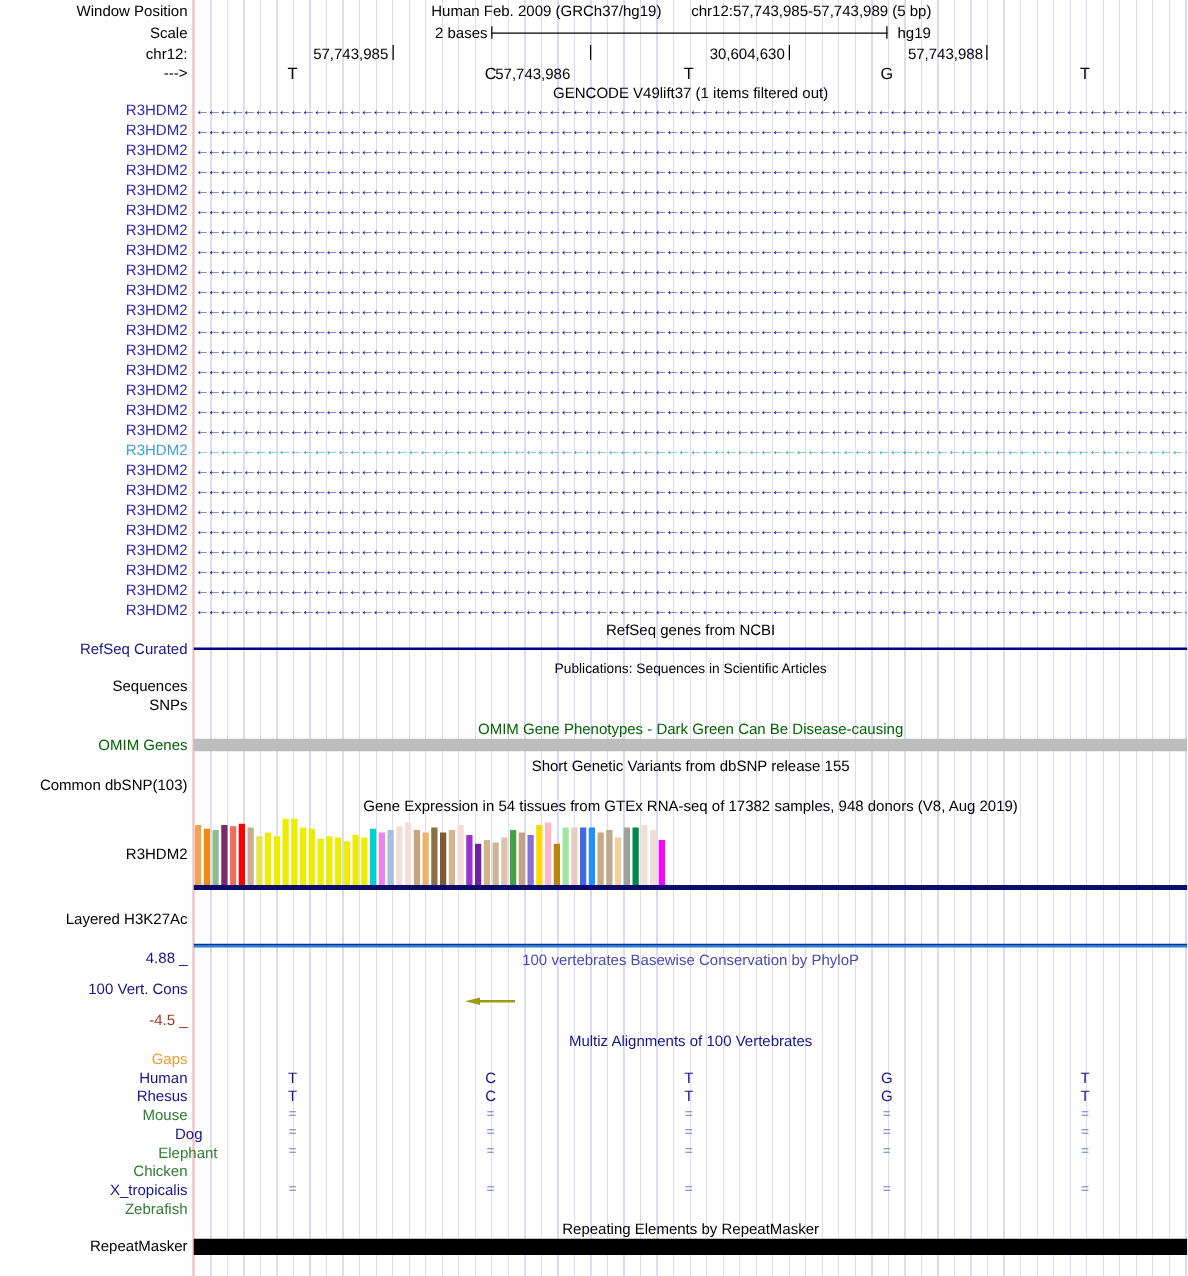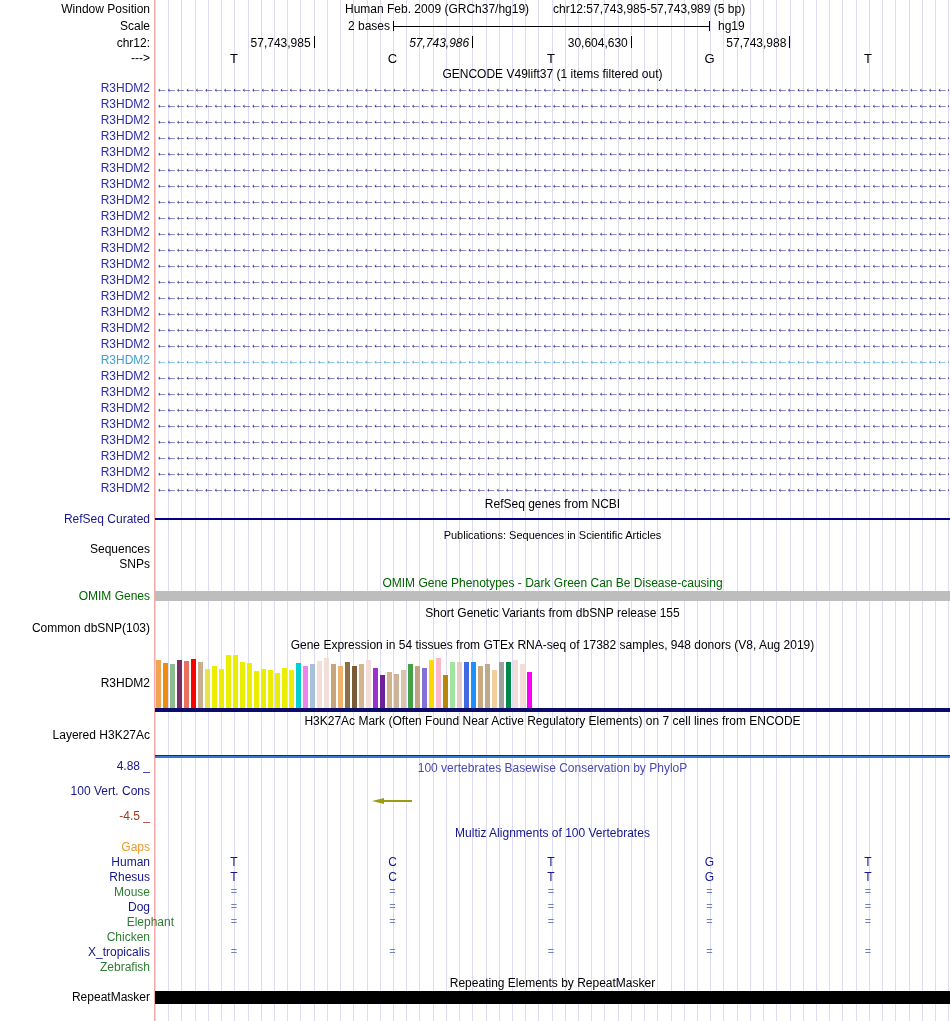--- a/index.html
+++ b/index.html
@@ -52,21 +52,20 @@
   <div class="lbl" style="top:589px;color:#006400">OMIM Genes</div>
   <div class="hbar" style="top:591px;height:10px;background:#BDBDBD"></div>
 
   <div class="title" style="top:606px">Short Genetic Variants from dbSNP release 155</div>
   <div class="lbl" style="top:621px">Common dbSNP(103)</div>
 
   <div class="title" style="top:638px">Gene Expression in 54 tissues from GTEx RNA-seq of 17382 samples, 948 donors (V8, Aug 2019)</div>
   <div class="lbl" style="top:676px">R3HDM2</div>
   <div class="hbar" style="top:708px;height:4px;background:#0B0B6B"></div>
 
-  <div class="title" style="top:714px">H3K27Ac Mark (Often Found Near Active Regulatory Elements) on 7 cell lines from ENCODE</div>
   <div class="lbl" style="top:728px">Layered H3K27Ac</div>
   <div class="hbar" style="top:755px;height:1px;background:#003399"></div>
   <div class="hbar" style="top:756px;height:2px;background:#2E7CD6"></div>
 
   <div class="lbl" style="top:759px;color:#15158C">4.88 _</div>
   <div class="title" style="top:761px;color:#4949B2">100 vertebrates Basewise Conservation by PhyloP</div>
   <div class="lbl" style="top:784px;color:#15158C">100 Vert. Cons</div>
   <div class="abs" style="left:372px;top:794px">
     <svg width="42" height="8">
       <path d="M0 4 L12 1 L12 3 L40 3 L40 5 L12 5 L12 7 Z" fill="#9C9C10"></path>
@@ -74,21 +73,21 @@
   </div>
   <div class="lbl" style="top:809px;color:#9B3B1B">-4.5 _</div>
 
   <div class="title" style="top:826px;color:#15158C">Multiz Alignments of 100 Vertebrates</div>
 
   <div class="title" style="top:976px">Repeating Elements by RepeatMasker</div>
   <div class="lbl" style="top:990px">RepeatMasker</div>
   <div class="hbar" style="top:991px;height:13px;background:#000"></div>
 <div class="abs" style="left: 237.6px; top: 36px; width: 73px; text-align: right;">57,743,985</div>
     <div class="abs" style="left: 313.6px; top: 36px; width: 1px; height: 12px; background: rgb(0, 0, 0);"></div>
-    <div class="abs" style="left: 396.2px; top: 36px; width: 73px; text-align: right; font-style: italic;">57,743,986</div>
+    <div class="abs" style="left: 396.2px; top: 52px; width: 73px; text-align: left;">57,743,986</div>
     <div class="abs" style="left: 472.2px; top: 36px; width: 1px; height: 12px; background: rgb(0, 0, 0);"></div>
     <div class="abs" style="left: 554.8px; top: 36px; width: 73px; text-align: right;">30,604,630</div>
     <div class="abs" style="left: 630.8px; top: 36px; width: 1px; height: 12px; background: rgb(0, 0, 0);"></div>
     <div class="abs" style="left: 713.4px; top: 36px; width: 73px; text-align: right;">57,743,988</div>
     <div class="abs" style="left: 789.4px; top: 36px; width: 1px; height: 12px; background: rgb(0, 0, 0);"></div>
     <div class="abs basefont" style="left: 224px; top: 51px; width: 20px; text-align: center;">T</div>
     <div class="abs basefont" style="left: 382.5px; top: 51px; width: 20px; text-align: center;">C</div>
     <div class="abs basefont" style="left: 541px; top: 51px; width: 20px; text-align: center;">T</div>
     <div class="abs basefont" style="left: 699.5px; top: 51px; width: 20px; text-align: center;">G</div>
     <div class="abs basefont" style="left: 858px; top: 51px; width: 20px; text-align: center;">T</div>
@@ -210,21 +209,21 @@
     <div class="abs" style="left: 382.5px; top: 870px; width: 20px; text-align: center; color: rgb(21, 21, 140); font-size: 12px;">C</div>
     <div class="abs" style="left: 541px; top: 870px; width: 20px; text-align: center; color: rgb(21, 21, 140); font-size: 12px;">T</div>
     <div class="abs" style="left: 699.5px; top: 870px; width: 20px; text-align: center; color: rgb(21, 21, 140); font-size: 12px;">G</div>
     <div class="abs" style="left: 858px; top: 870px; width: 20px; text-align: center; color: rgb(21, 21, 140); font-size: 12px;">T</div>
     <div class="lbl" style="top: 885px; color: rgb(46, 125, 50);">Mouse</div>
     <div class="abs" style="left: 224px; top: 885px; width: 20px; text-align: center; color: rgb(112, 128, 192); font-size: 11px;">=</div>
     <div class="abs" style="left: 382.5px; top: 885px; width: 20px; text-align: center; color: rgb(112, 128, 192); font-size: 11px;">=</div>
     <div class="abs" style="left: 541px; top: 885px; width: 20px; text-align: center; color: rgb(112, 128, 192); font-size: 11px;">=</div>
     <div class="abs" style="left: 699.5px; top: 885px; width: 20px; text-align: center; color: rgb(112, 128, 192); font-size: 11px;">=</div>
     <div class="abs" style="left: 858px; top: 885px; width: 20px; text-align: center; color: rgb(112, 128, 192); font-size: 11px;">=</div>
-    <div class="lbl" style="top: 900px; color: rgb(21, 21, 140);">Dog</div>
+    <div class="lbl" style="top: 900px; color: rgb(21, 21, 140); padding-left: 12px;">Dog</div>
     <div class="abs" style="left: 224px; top: 900px; width: 20px; text-align: center; color: rgb(112, 128, 192); font-size: 11px;">=</div>
     <div class="abs" style="left: 382.5px; top: 900px; width: 20px; text-align: center; color: rgb(112, 128, 192); font-size: 11px;">=</div>
     <div class="abs" style="left: 541px; top: 900px; width: 20px; text-align: center; color: rgb(112, 128, 192); font-size: 11px;">=</div>
     <div class="abs" style="left: 699.5px; top: 900px; width: 20px; text-align: center; color: rgb(112, 128, 192); font-size: 11px;">=</div>
     <div class="abs" style="left: 858px; top: 900px; width: 20px; text-align: center; color: rgb(112, 128, 192); font-size: 11px;">=</div>
     <div class="lbl" style="top: 915px; color: rgb(46, 125, 50); margin-left: 24px;">Elephant</div>
     <div class="abs" style="left: 224px; top: 915px; width: 20px; text-align: center; color: rgb(112, 128, 192); font-size: 11px;">=</div>
     <div class="abs" style="left: 382.5px; top: 915px; width: 20px; text-align: center; color: rgb(112, 128, 192); font-size: 11px;">=</div>
     <div class="abs" style="left: 541px; top: 915px; width: 20px; text-align: center; color: rgb(112, 128, 192); font-size: 11px;">=</div>
     <div class="abs" style="left: 699.5px; top: 915px; width: 20px; text-align: center; color: rgb(112, 128, 192); font-size: 11px;">=</div>

